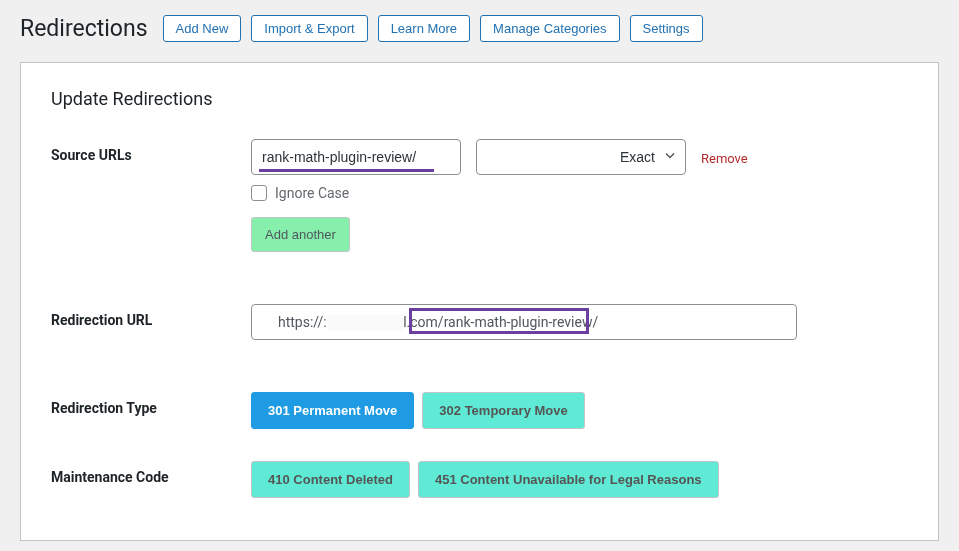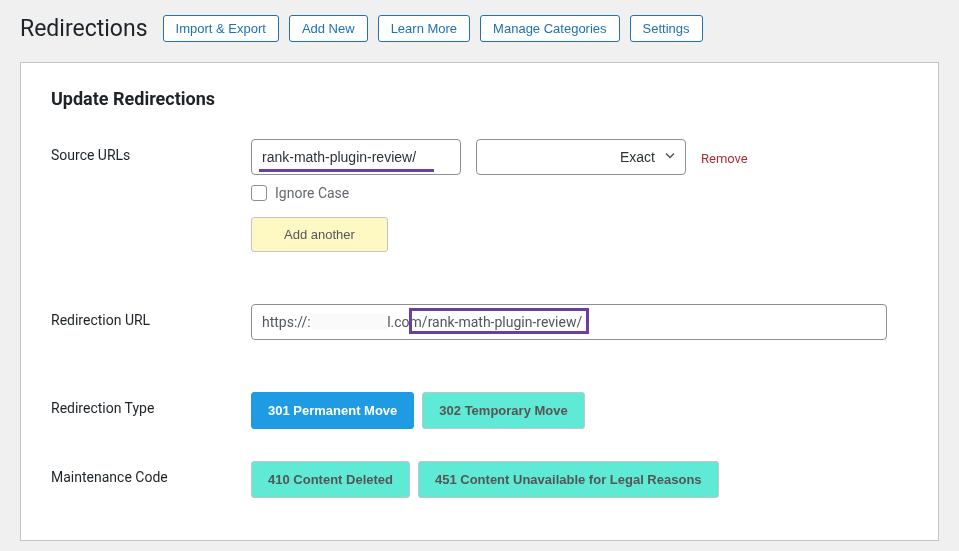--- a/index.html
+++ b/index.html
@@ -32,33 +32,33 @@
       font-size: 13px;
       cursor: pointer;
     }
     .panel {
       background: #fff;
       border: 1px solid #c3c4c7;
       padding: 25px 30px 30px;
     }
     .panel-title {
       font-size: 18px;
-      font-weight: 700;
+      font-weight: 400;
       margin-bottom: 30px;
     }
     .form-row {
       display: flex;
       gap: 15px;
       margin-bottom: 12px;
     }
     .field-label {
       width: 185px;
       flex-shrink: 0;
       font-size: 14px;
-      font-weight: 400;
+      font-weight: 700;
       color: #1d2327;
       padding-top: 8px;
     }
     .field-content {
       flex: 1;
     }
     .source-row {
       display: flex;
       align-items: center;
       gap: 15px;
@@ -115,34 +115,34 @@
       border: 1px solid #8c8f94;
       border-radius: 3px;
       cursor: pointer;
       background: #fff;
     }
     .checkbox-label {
       font-size: 14px;
       color: #646970;
     }
     .add-another-btn {
-      background: #fef9c3;
+      background: #86efac;
       border: 1px solid #c3c4c7;
       color: #50575e;
-      padding: 9px 32px;
+      padding: 9px 13px;
       border-radius: 3px;
       font-size: 13px;
       cursor: pointer;
     }
     .dest-input {
-      width: 636px;
+      width: 546px;
       height: 36px;
       border: 1px solid #8c8f94;
       border-radius: 4px;
-      padding: 0 10px;
+      padding: 0 26px;
       font-size: 14px;
       color: #50575e;
     }
     .highlight-box {
       position: absolute;
       border: 3px solid #6b3fa0;
       height: 26px;
       width: 180px;
       pointer-events: none;
       top: 4px;
@@ -175,22 +175,22 @@
       border-color: #1e9be3;
       color: #fff;
     }
     .row-spacer { height: 40px; }
   </style>
 </head>
 <body>
 
 <div class="header-row">
   <h1 class="page-title">Redirections</h1>
+  <button class="header-btn">Add New</button>
   <button class="header-btn">Import &amp; Export</button>
-  <button class="header-btn">Add New</button>
   <button class="header-btn">Learn More</button>
   <button class="header-btn">Manage Categories</button>
   <button class="header-btn">Settings</button>
 </div>
 
 <div class="panel">
   <h2 class="panel-title">Update Redirections</h2>
 
   <div class="form-row">
     <div class="field-label">Source URLs</div>

